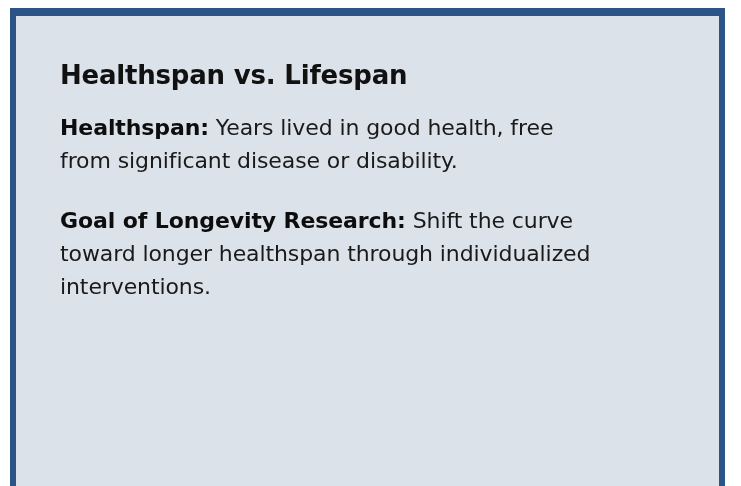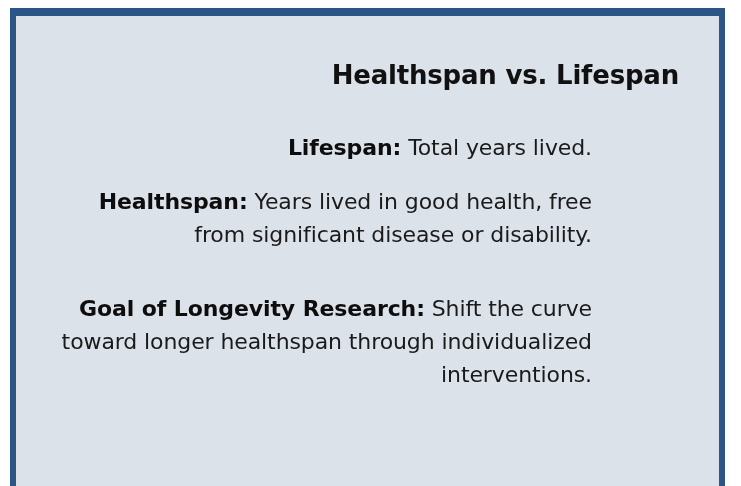--- a/index.html
+++ b/index.html
@@ -31,24 +31,23 @@
     box-sizing: border-box;
     background: #dce2ea;
     border-left: 6px solid #2b5587;
     border-right: 6px solid #2b5587;
     border-top: 8px solid #2b5587;
     border-bottom: none;
   }
 
   .card-body {
     position: absolute;
-    left: 36px;            
+    left: 44px;            
     top: 44px;
     right: 40px;
-    text-align: right;
   }
 
   .card-title {
     margin: 0 0 0 0;
     font-size: 26px;
     line-height: 30px;
     font-weight: bold;
     color: #111111;
     letter-spacing: -0.2px;
   }
@@ -57,41 +56,38 @@
     margin: 0;
     font-size: 22px;
     line-height: 33px;
     color: #1a1a1a;
     max-width: 540px;
     letter-spacing: -0.1px;
   }
 
   .para-lifespan    { margin-top: 41px; }
   .para-healthspan  { margin-top: 21px; }
-  .para-goal        { margin-top: 41px; }
+  .para-goal        { margin-top: 27px; }
 
   .lead {
     font-weight: bold;
     color: #0d0d0d;
   }
   .rest { font-weight: normal; }
 </style>
 </head>
 <body>
 
 <div class="slide-canvas">
 
   <div class="info-card">
     <div class="card-body">
 
       <h1 class="card-title">Healthspan vs. Lifespan</h1>
 
-      <p class="para para-lifespan">
-        <span class="lead">Lifespan:</span><span class="rest"> Total years lived.</span>
-      </p>
 
       <p class="para para-healthspan">
         <span class="lead">Healthspan:</span><span class="rest"> Years lived in good health, free from significant disease or disability.</span>
       </p>
 
       <p class="para para-goal">
         <span class="lead">Goal of Longevity Research:</span><span class="rest"> Shift the curve toward longer healthspan through individualized interventions.</span>
       </p>
 
     </div>

